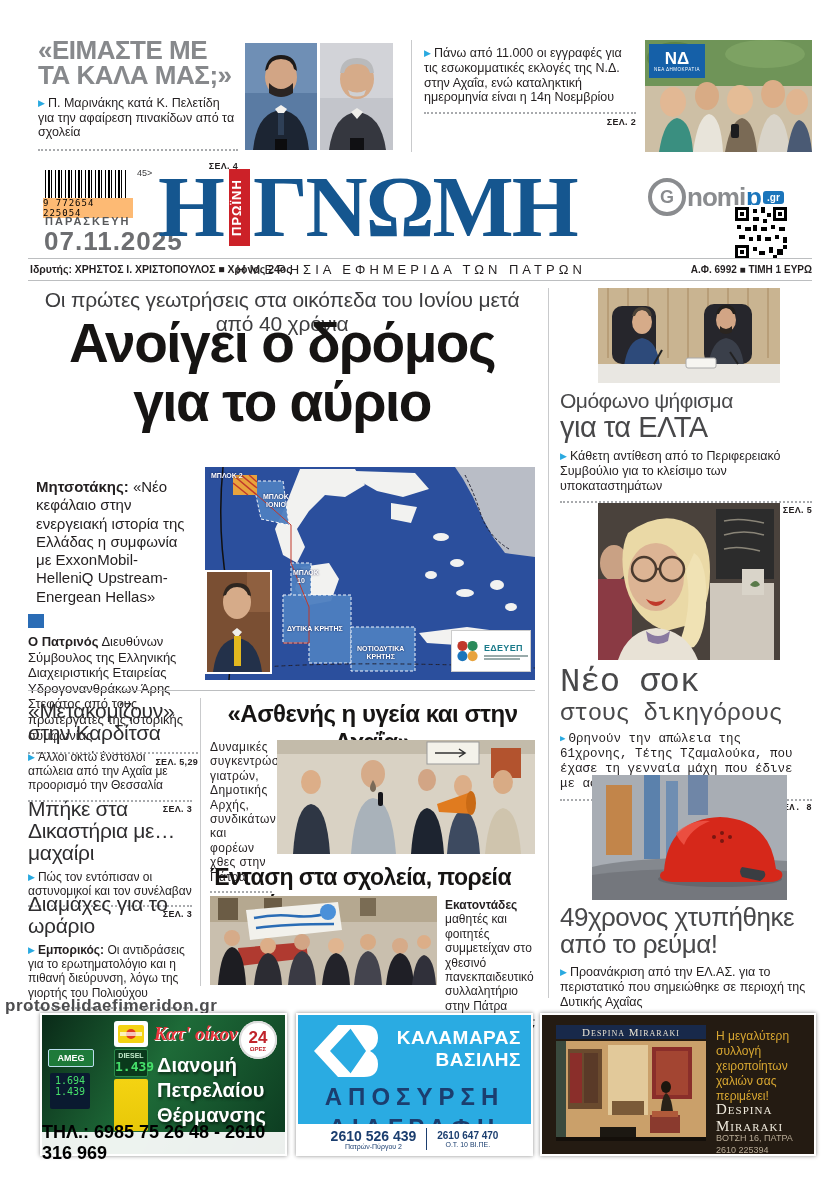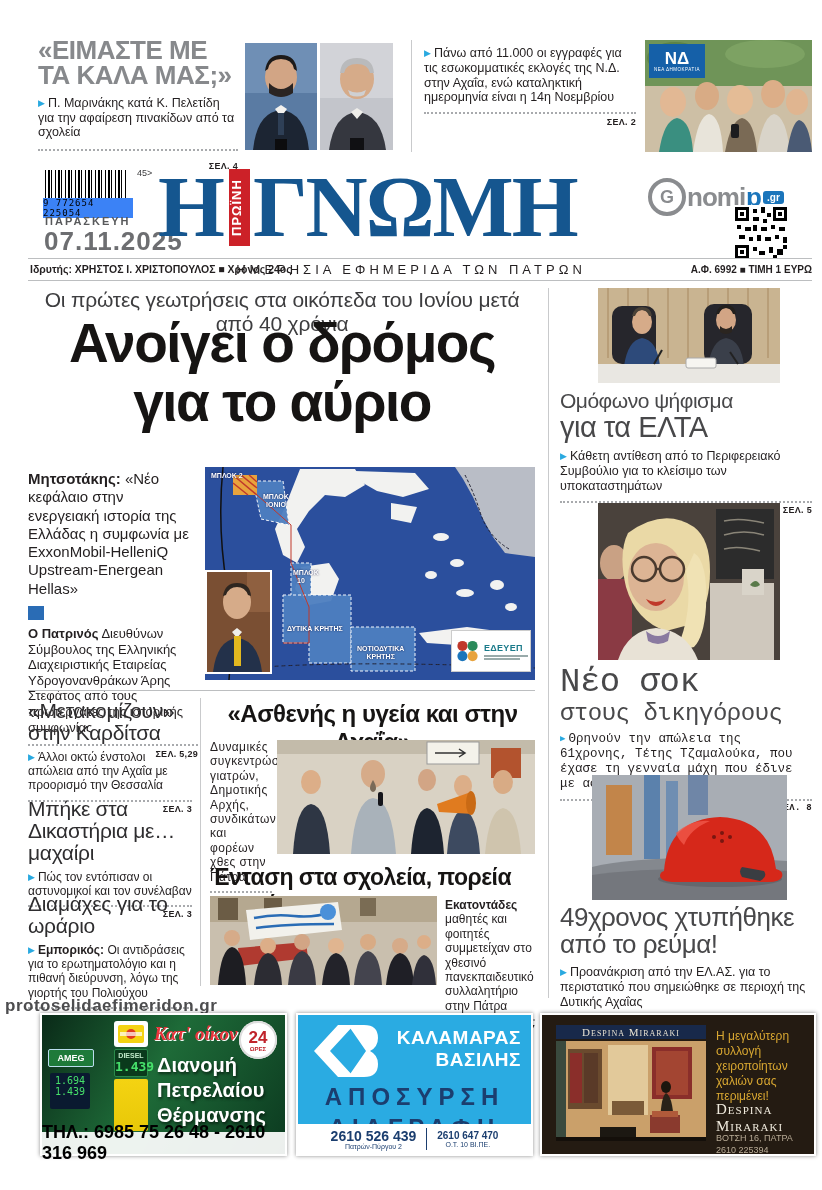--- a/index.html
+++ b/index.html
@@ -9,21 +9,21 @@
   .dotted{border-bottom:2px dotted #a8aaad;height:1px;}
   .selref{font-size:9px;font-weight:bold;color:#231f20;text-align:right;letter-spacing:.3px;}
   .arr{color:#29a9e0;font-size:9px;margin-right:3px;vertical-align:1px;}
   .teaser-h{font-weight:bold;color:#87898c;font-size:26px;line-height:.96;letter-spacing:-.5px;}
   .teaser-p{font-size:12.5px;line-height:1.18;color:#231f20;}
   .vline{background:#c9cacc;width:1px;}
   .hline{background:#bcbec0;height:1px;}
   .photo{overflow:hidden;background:#888;}
   .photo svg{display:block;width:100%;height:100%;}
   .barcode{background:repeating-linear-gradient(90deg,#000 0 1px,#fff 1px 3px,#000 3px 5px,#fff 5px 6px,#000 6px 7px,#fff 7px 10px);}
-  .bdigits{font-family:"DejaVu Sans Mono",monospace;font-size:9px;color:#000;background:#3b82f6;letter-spacing:1px;}
+  .bdigits{font-family:"DejaVu Sans Mono",monospace;font-size:9px;color:#000;background:#fdba74;letter-spacing:1px;}
   .day{font-size:11px;color:#58595b;letter-spacing:2px;font-weight:bold;}
   .date{font-size:26px;color:#6d6e71;font-weight:bold;letter-spacing:1px;}
   .mast-title{font-family:"Liberation Serif",serif;font-weight:bold;color:#15568f;font-size:86px;line-height:1;letter-spacing:-2px;}
   .prwini{background:#cc2128;color:#fff;writing-mode:vertical-rl;transform:rotate(180deg);
           font-size:13px;font-weight:bold;letter-spacing:1px;text-align:center;}
   .founder{font-size:10.5px;font-weight:bold;color:#231f20;}
   .subtitle{font-size:13px;letter-spacing:4px;color:#231f20;}
   .issueprice{font-size:10px;font-weight:bold;color:#231f20;}
   .kicker{font-size:21px;color:#3d3d3f;text-align:center;letter-spacing:-.2px;}
   .mainhead{font-size:55px;font-weight:bold;color:#161413;text-align:center;line-height:1.08;letter-spacing:-1.5px;}
@@ -178,21 +178,21 @@
   <div class="abs issueprice" style="right:10px;top:264px;">Α.Φ. 6992  ■  ΤΙΜΗ 1 ΕΥΡΩ</div>
   <div class="abs hline" style="left:28px;top:280px;width:784px;"></div>
 
   <div class="abs kicker" style="left:28px;top:288px;width:508px;">Οι πρώτες γεωτρήσεις στα οικόπεδα του Ιονίου μετά από 40 χρόνια</div>
   <div class="abs mainhead" style="left:20px;top:314px;width:524px;">
     <div>Ανοίγει ο δρόμος</div>
     <div>για το αύριο</div>
   </div>
 
   <div class="abs" style="left:28px;top:470px;width:170px;">
-    <p class="quote" style="margin:0;"><b>Μητσοτάκης:</b><span> «Νέο κεφάλαιο στην ενεργειακή ιστορία της Ελλάδας η συμφωνία με ExxonMobil-HelleniQ Upstream-Energean Hellas»</span></p>
+    <p class="quote" style="margin:8px;"><b>Μητσοτάκης:</b><span> «Νέο κεφάλαιο στην ενεργειακή ιστορία της Ελλάδας η συμφωνία με ExxonMobil-HelleniQ Upstream-Energean Hellas»</span></p>
     <div class="bluesq" style="margin:8px 0 6px 0;"></div>
     <p class="subq" style="margin:0;"><b>Ο Πατρινός</b><span> Διευθύνων Σύμβουλος της Ελληνικής Διαχειριστικής Εταιρείας Υδρογονανθράκων Άρης Στεφάτος από τους πρωτεργάτες της ιστορικής συμφωνίας</span></p>
     <div class="dotted" style="margin-top:8px;"></div>
     <div class="selref" style="margin-top:3px;">ΣΕΛ. 5,29</div>
   </div>
 
   <div class="abs photo" style="left:205px;top:467px;width:330px;height:213px;">
     <svg viewBox="0 0 330 213">
       <rect width="330" height="213" fill="#2b4f9d"></rect>
       <path d="M250 0 L330 0 L330 90 L300 86 L288 70 L278 52 L268 30 L258 12 Z" fill="#b9bdc6"></path>

